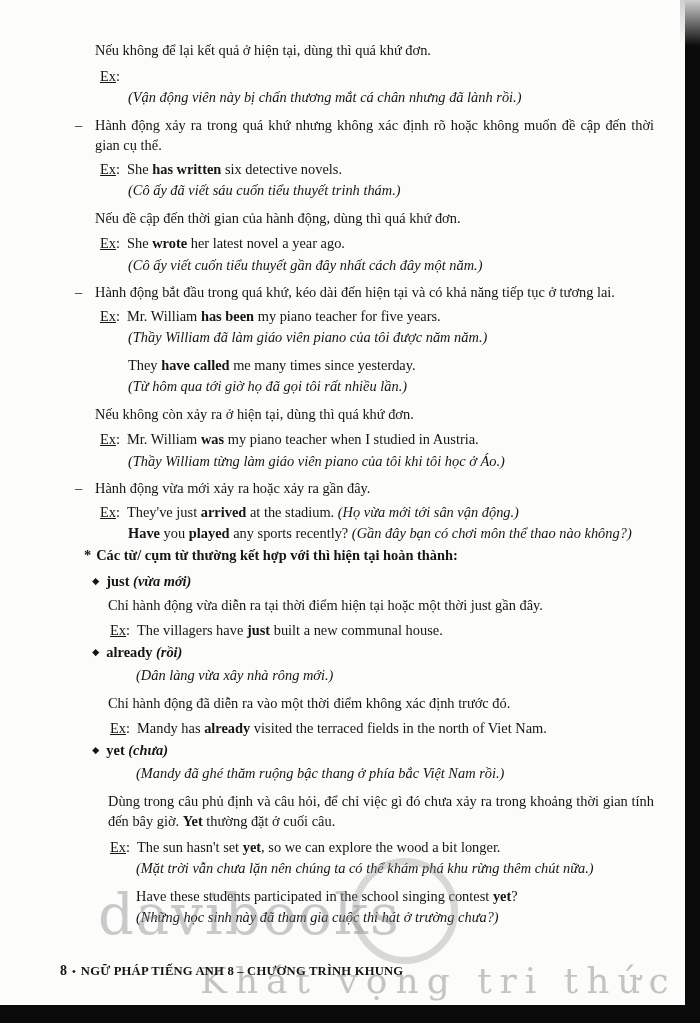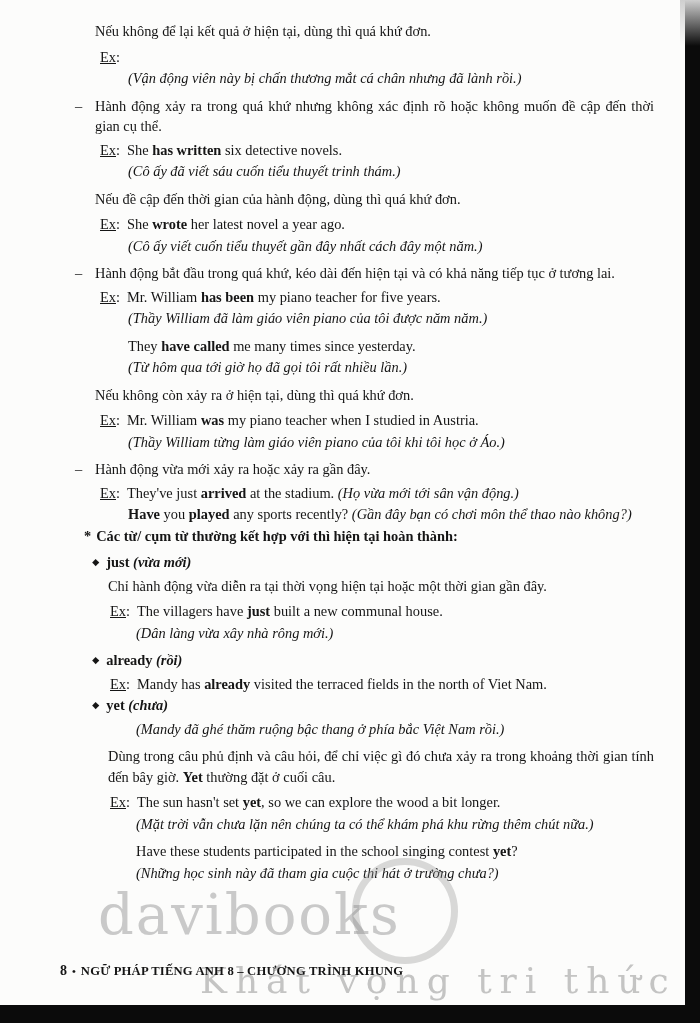--- a/index.html
+++ b/index.html
@@ -1,21 +1,21 @@
 <!DOCTYPE html>
 <html><head>
 <meta charset="utf-8">
 <style>
   html,body{margin:0;padding:0;}
   body{
     width:700px;height:1023px;position:relative;overflow:hidden;
     background:#fcfcfb;color:#151515;
     font-family:"Liberation Serif","DejaVu Serif",serif;
   }
-  .content{position:absolute;top:0;left:0;right:0;padding-top:21px;}
+  .content{position:absolute;top:0;left:0;right:0;padding-top:40px;}
   .blk{font-size:14.4px;line-height:20.5px;margin-right:46px;}
   .blk .s-b{font-weight:bold;}
   .blk .s-i{font-style:italic;}
   .blk .s-bi{font-weight:bold;font-style:italic;}
 
   .para{margin-left:95px;margin-bottom:5px;text-align:justify;}
   .dash{margin-left:75px;margin-bottom:3px;display:flex;}
   .dash .mk{flex:0 0 20px;}
   .dash .tx{flex:1;text-align:justify;}
   .ex{margin-left:100px;margin-bottom:1px;display:flex;white-space:nowrap;}
@@ -94,27 +94,28 @@
       <span class="mk">–</span>
       <span class="tx"><span>Hành động vừa mới xảy ra hoặc xảy ra gần đây.</span></span>
     </div>
     <div class="blk ex">
       <span class="mk"><u>Ex</u>:</span>
       <span class="tx"><span>They've just </span><span class="s-b">arrived</span><span> at the stadium. </span><span class="s-i">(Họ vừa mới tới sân vận động.)</span></span>
     </div>
     <div class="blk cont"><span class="s-b">Have</span><span> you </span><span class="s-b">played</span><span> any sports recently? </span><span class="s-i">(Gần đây bạn có chơi môn thể thao nào không?)</span></div>
     <div class="blk heading"><span class="mk">*</span><span class="s-b">Các từ/ cụm từ thường kết hợp với thì hiện tại hoàn thành:</span></div>
     <div class="blk bullet"><span class="mk">◆</span><span class="s-b">just </span><span class="s-bi">(vừa mới)</span></div>
-    <div class="blk para2"><span>Chỉ hành động vừa diễn ra tại thời vọng hiện tại hoặc một thời gian gần đây.</span></div>
+    <div class="blk para2"><span>Chỉ hành động vừa diễn ra tại thời điểm hiện tại hoặc một thời just gần đây.</span></div>
     <div class="blk ex2">
       <span class="mk"><u>Ex</u>:</span>
       <span class="tx"><span>The villagers have </span><span class="s-b">just</span><span> built a new communal house.</span></span>
     </div>
+    <div class="blk bullet"><span class="mk">◆</span><span class="s-b">already </span><span class="s-bi">(rồi)</span></div>
     <div class="blk trans2"><span>(Dân làng vừa xây nhà rông mới.)</span></div>
-    <div class="blk bullet"><span class="mk">◆</span><span class="s-b">already </span><span class="s-bi">(rồi)</span></div>
+    <div class="blk para2"><span>Chỉ hành động đã diễn ra vào một thời điểm không xác định trước đó.</span></div>
     <div class="blk ex2">
       <span class="mk"><u>Ex</u>:</span>
       <span class="tx"><span>Mandy has </span><span class="s-b">already</span><span> visited the terraced fields in the north of Viet Nam.</span></span>
     </div>
     <div class="blk bullet"><span class="mk">◆</span><span class="s-b">yet </span><span class="s-bi">(chưa)</span></div>
     <div class="blk trans2"><span>(Mandy đã ghé thăm ruộng bậc thang ở phía bắc Việt Nam rồi.)</span></div>
     <div class="blk para2"><span>Dùng trong câu phủ định và câu hỏi, để chỉ việc gì đó chưa xảy ra trong khoảng thời gian tính đến bây giờ. </span><span class="s-b">Yet</span><span> thường đặt ở cuối câu.</span></div>
     <div class="blk ex2">
       <span class="mk"><u>Ex</u>:</span>
       <span class="tx"><span>The sun hasn't set </span><span class="s-b">yet</span><span>, so we can explore the wood a bit longer.</span></span>

